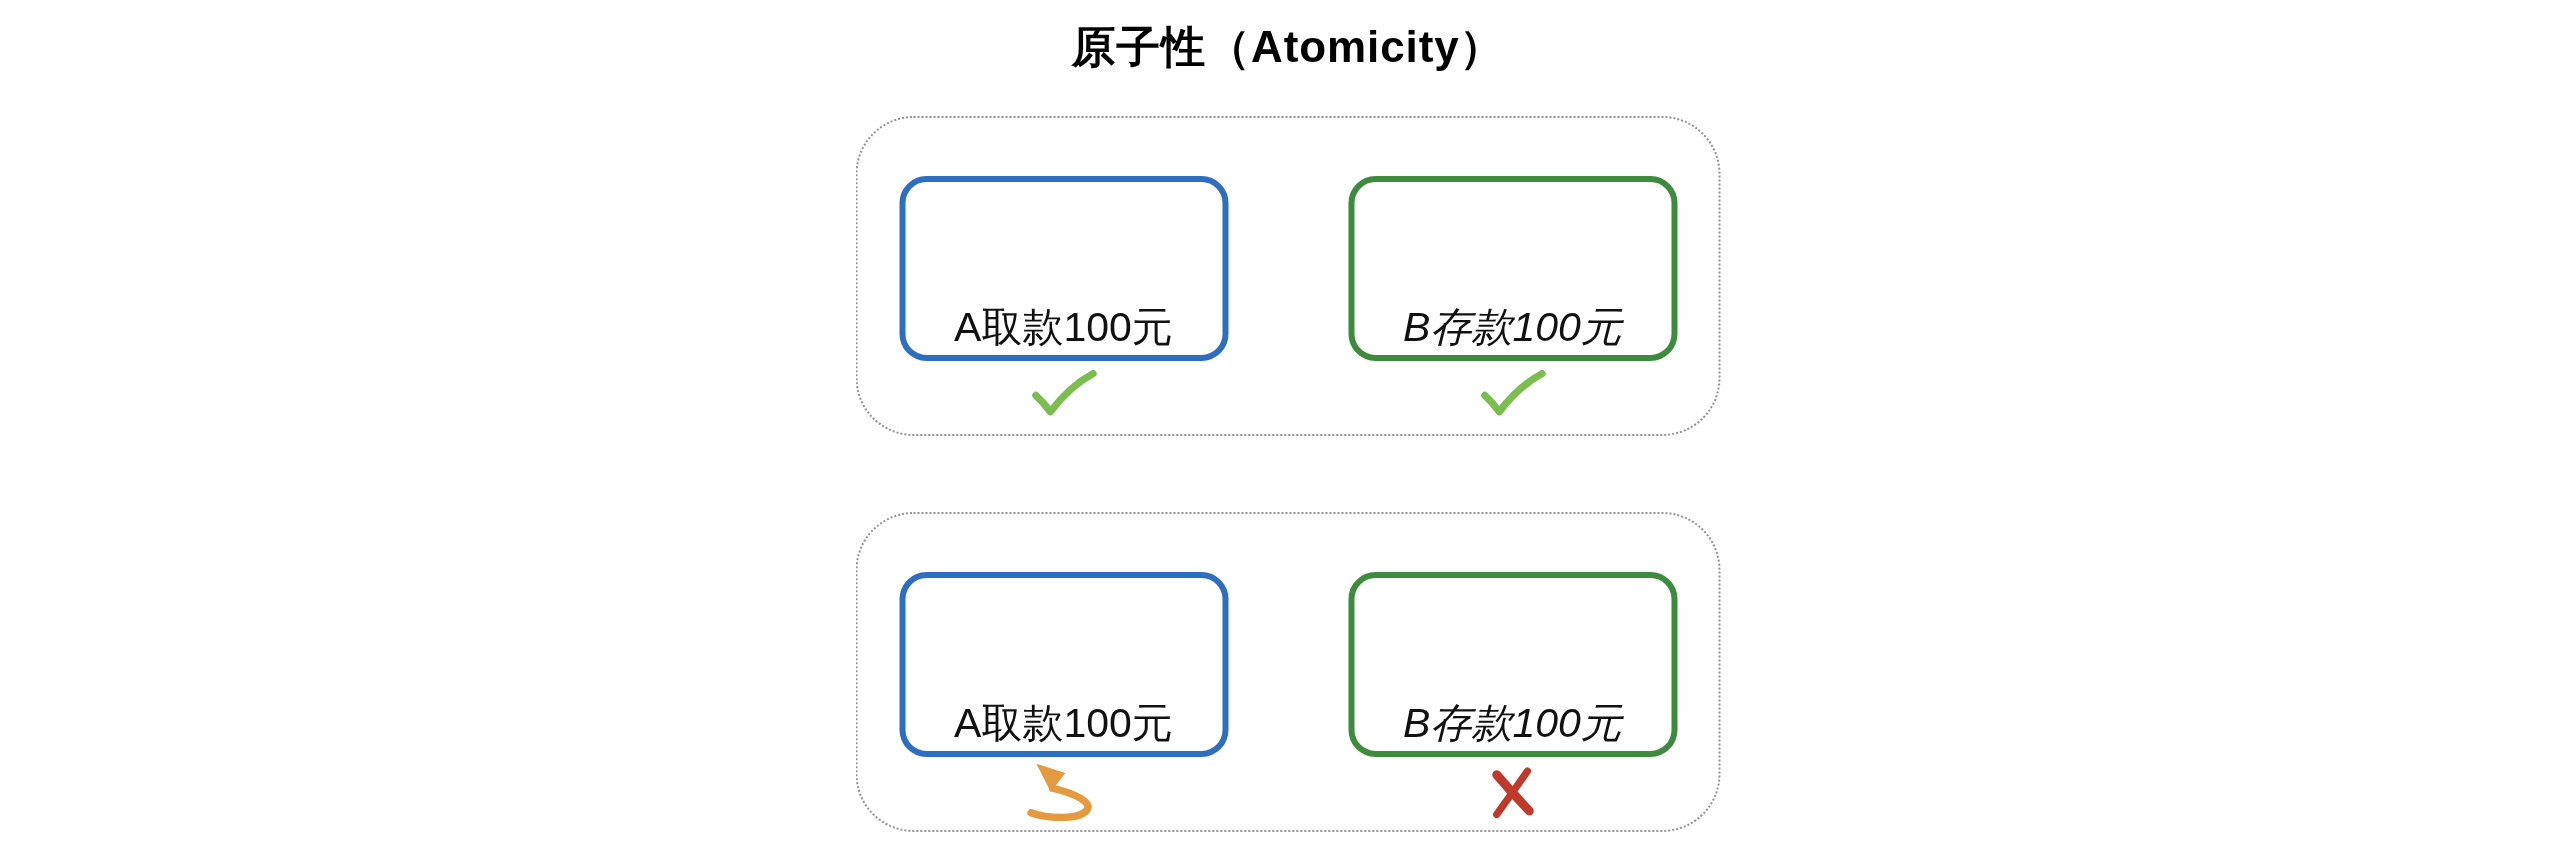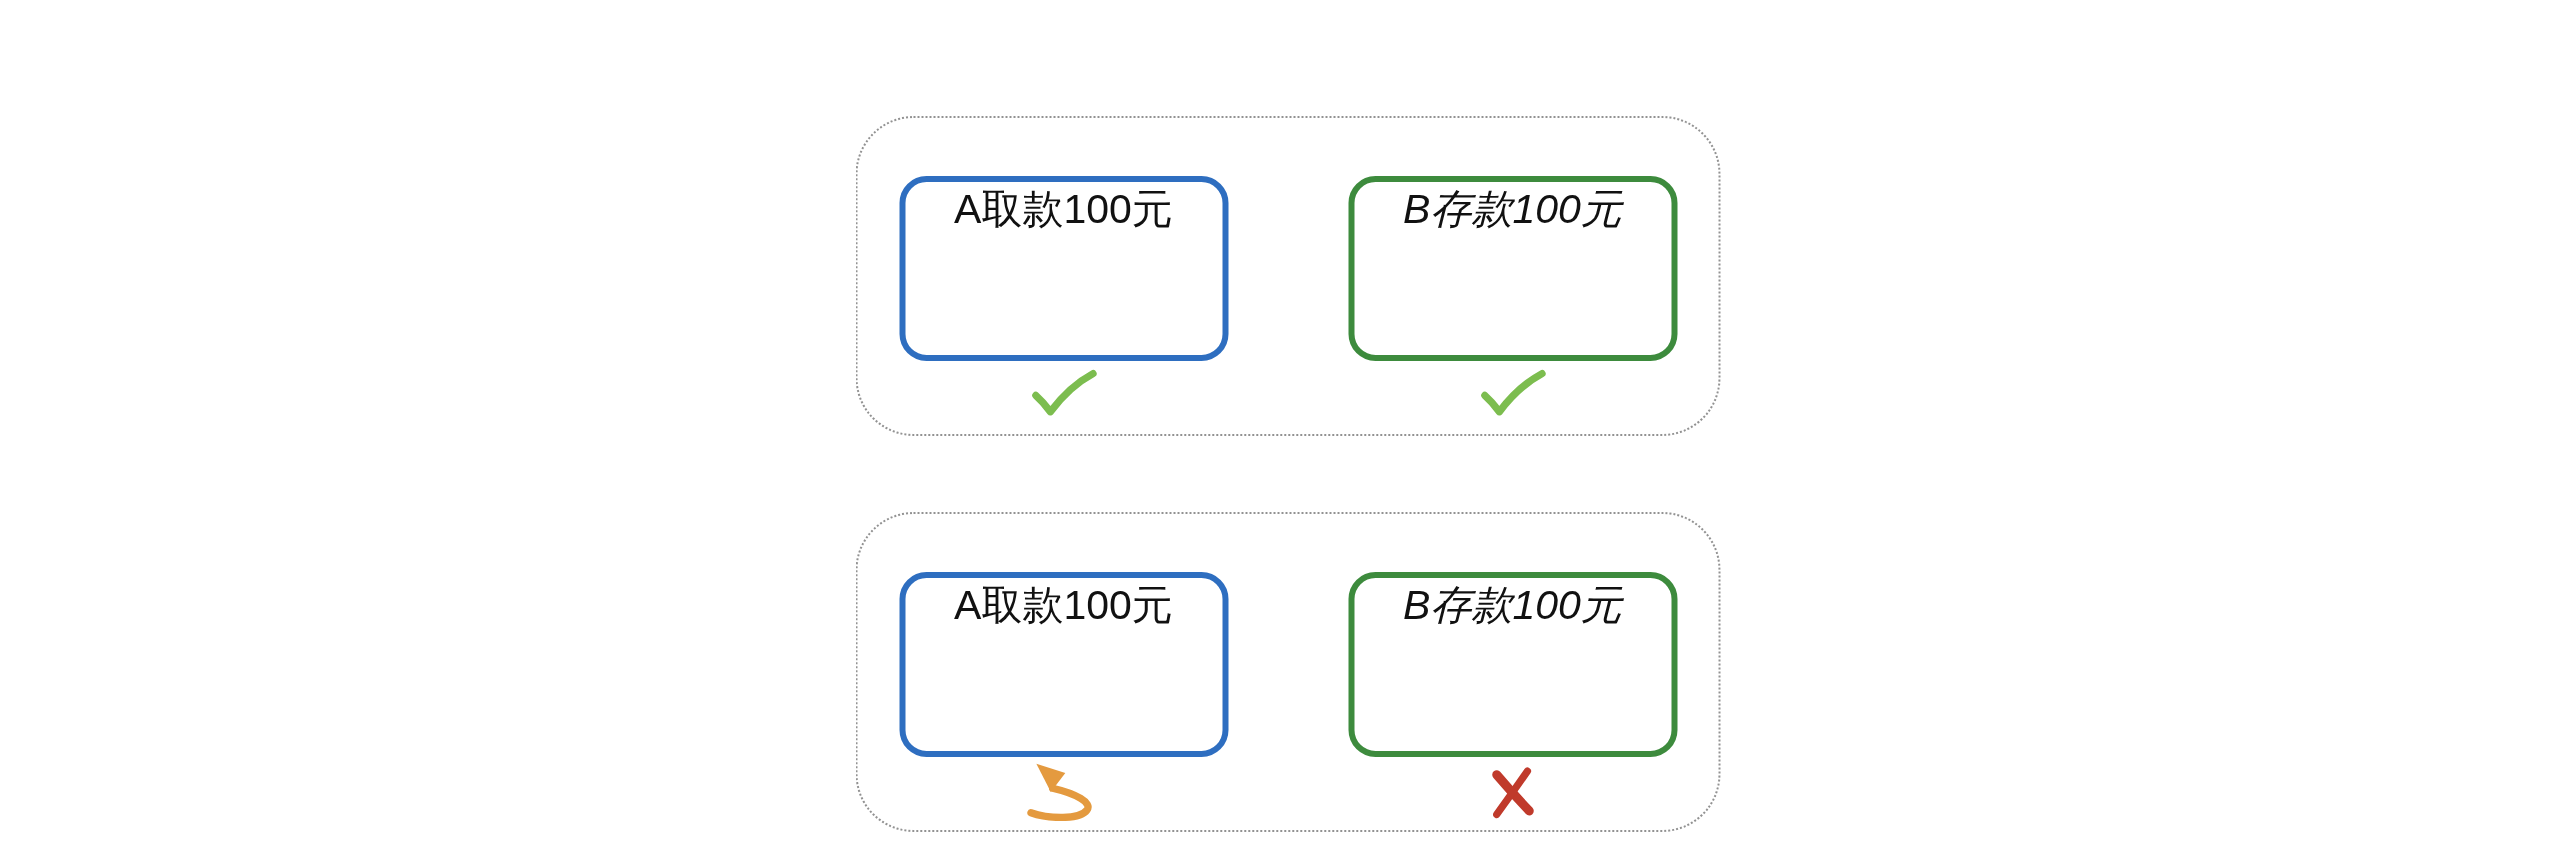--- a/index.html
+++ b/index.html
@@ -46,21 +46,21 @@
     flex-direction: column;
     align-items: center;
   }
   .box {
     width: 329px;
     height: 185px;
     box-sizing: border-box;
     border-radius: 27px;
     background: var(--background, #fff);
     display: flex;
-    align-items: flex-start;
+    align-items: flex-end;
     justify-content: center;
     font-size: 41px;
     color: var(--box-text, #111);
     white-space: nowrap;
   }
   .box.blue  { border: 6.4px solid var(--blue-box-border, #2e6ec0); }
   .box.green { border: 6.4px solid var(--green-box-border, #3d8b3d); font-style: italic; }
   .status {
     height: 60px;
     margin-top: 3.6px;
@@ -71,20 +71,21 @@
   .icon-check path   { stroke: var(--check-green, #7cbd4f); }
   .icon-arrow path   { stroke: var(--arrow-orange, #e49a3f); }
   .icon-arrow polygon{ fill:   var(--arrow-orange, #e49a3f); }
   .icon-cross path   { stroke: var(--cross-red, #c03a2b); }
 </style>
 </head>
 <body>
 
 <div class="canvas">
 
+  <div class="title">原子性（Atomicity）</div>
 
   <div class="scenario first">
     <div class="steps">
       <div class="step">
         <div class="box blue">
           <span>A取款100元</span>
         </div>
         <div class="status">
           <svg class="icon-check" width="69" height="51" viewBox="0 0 76 56">
             <path d="M7 29 Q15 36 23 47 Q44 19 70 5" fill="none" stroke-width="8" stroke-linecap="round" stroke-linejoin="round"></path>

